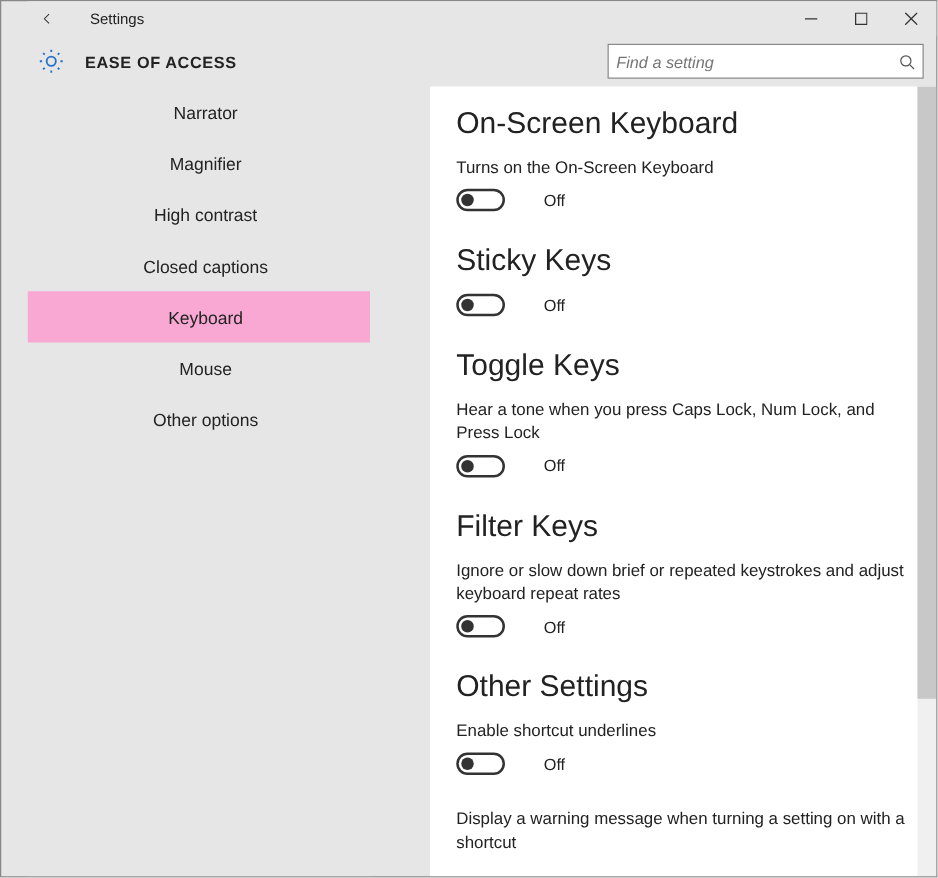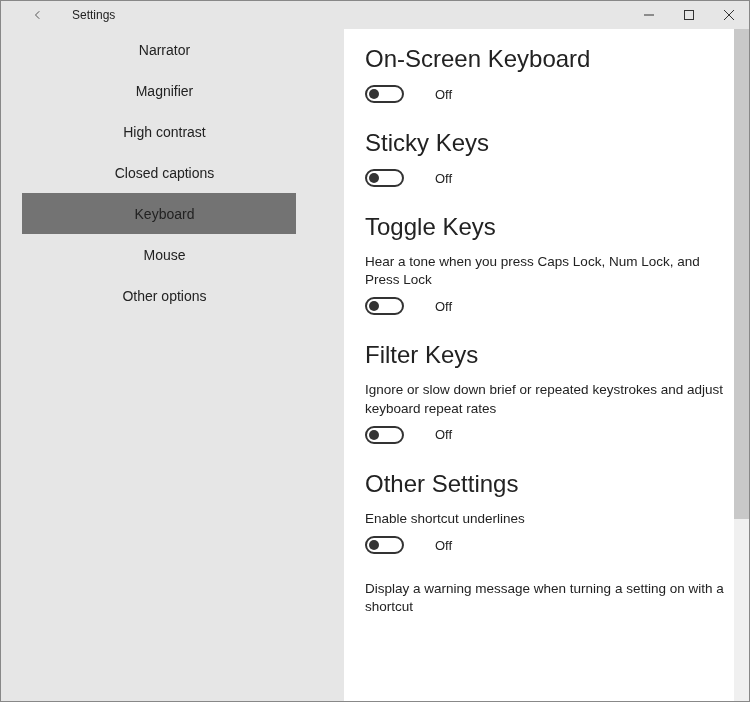--- a/index.html
+++ b/index.html
@@ -16,21 +16,21 @@
   .header { height: 40px; display:flex; align-items:center; padding: 0 10px 0 8px; }
   .gear { width: 22px; height: 22px; display:flex; align-items:center; justify-content:center; color:#2672c9; margin-right: 16px; }
   .category { font-weight: 600; font-size: 13px; letter-spacing: 0.5px; color: #222; }
   .search-wrap { margin-left: auto; width: 253px; height: 28px; border: 1px solid #888; background: #fff; display:flex; align-items:center; padding: 0 6px; }
   .search-wrap input { flex:1; border:none; outline:none; font-size: 13px; font-style: italic; color:#666; background:transparent; }
   .search-icon { width:14px; height:14px; color:#555; display:flex; align-items:center; justify-content:center; }
   
   .body { flex:1; display:flex; overflow:hidden; }
   .sidebar { width: 274px; background: #e6e6e6; }
   .side-item { height: 41px; display:flex; align-items:center; padding-left: 11px; font-size: 14px; color:#222; cursor:default;justify-content:center; }
-  .side-item.selected { background: #737373; }
+  .side-item.selected { background: #f9a8d4; }
   .content { flex:1; background:#fff; position:relative; overflow:hidden;margin-left:48px; }
   .scroll { height:100%; overflow:hidden; padding: 14px 24px 0 21px; }
   h2 { font-weight: 300; font-size: 24px; color:#222; margin-top: 4px; margin-bottom: 12px; }
   h2.first { margin-top: 2px; }
   .desc { font-size: 13.5px; color:#222; margin-bottom: 8px; line-height: 1.35; max-width: 380px; }
   .togglerow { display:flex; align-items:center; margin-bottom: 26px; gap: 21px; }
   .switch { width: 39px; height: 18px; border: 2px solid #333; border-radius: 10px; position:relative; background:#fff; }
   .switch::after { content:""; position:absolute; left:2px; top:2px; width:10px; height:10px; border-radius:50%; background:#333; }
   .state { font-size: 13px; color:#222; margin-left: 10px; }
   .scrollbar { position:absolute; right:0; top:0; width:15px; height:100%; background:#f0f0f0; }
@@ -62,20 +62,37 @@
       </div>
       <div class="win-btn">
         <svg viewBox="0 0 10 10">
             <line x1="0" y1="0" x2="10" y2="10" stroke="#333" stroke-width="1"></line>
             <line x1="10" y1="0" x2="0" y2="10" stroke="#333" stroke-width="1"></line>
           </svg>
       </div>
     </div>
   </div>
 
+  <div class="header">
+    <div class="gear">
+      <svg viewBox="0 0 24 24" width="22" height="22">
+          <path fill="none" stroke="#2672c9" stroke-width="1.6" d="M12 8a4 4 0 100 8 4 4 0 000-8z M12 2v2 M12 20v2 M2 12h2 M20 12h2 M4.9 4.9l1.4 1.4 M17.7 17.7l1.4 1.4 M4.9 19.1l1.4-1.4 M17.7 6.3l1.4-1.4"></path>
+        </svg>
+    </div>
+    <div class="category">EASE OF ACCESS</div>
+    <div class="search-wrap">
+      <input type="text" placeholder="Find a setting" style="">
+      <span class="search-icon">
+        <svg viewBox="0 0 16 16" width="13" height="13">
+            <circle cx="7" cy="7" r="5" stroke="#555" stroke-width="1.2" fill="none"></circle>
+            <line x1="11" y1="11" x2="15" y2="15" stroke="#555" stroke-width="1.2"></line>
+          </svg>
+      </span>
+    </div>
+  </div>
 
   <div class="body">
     <div class="sidebar">
       <div class="side-item">
           <span>Narrator</span>
         </div>
       <div class="side-item">
           <span>Magnifier</span>
         </div>
       <div class="side-item">
@@ -92,20 +109,21 @@
         </div>
       <div class="side-item">
           <span>Other options</span>
         </div>
     </div>
 
     <div class="content">
       <div class="scroll">
 
         <h2 class="first">On-Screen Keyboard</h2>
+        <div class="desc">Turns on the On-Screen Keyboard</div>
         <div class="togglerow">
           <div class="switch"></div>
           <div class="state">Off</div>
         </div>
 
         <h2>Sticky Keys</h2>
         <div class="togglerow">
           <div class="switch"></div>
           <div class="state">Off</div>
         </div>

